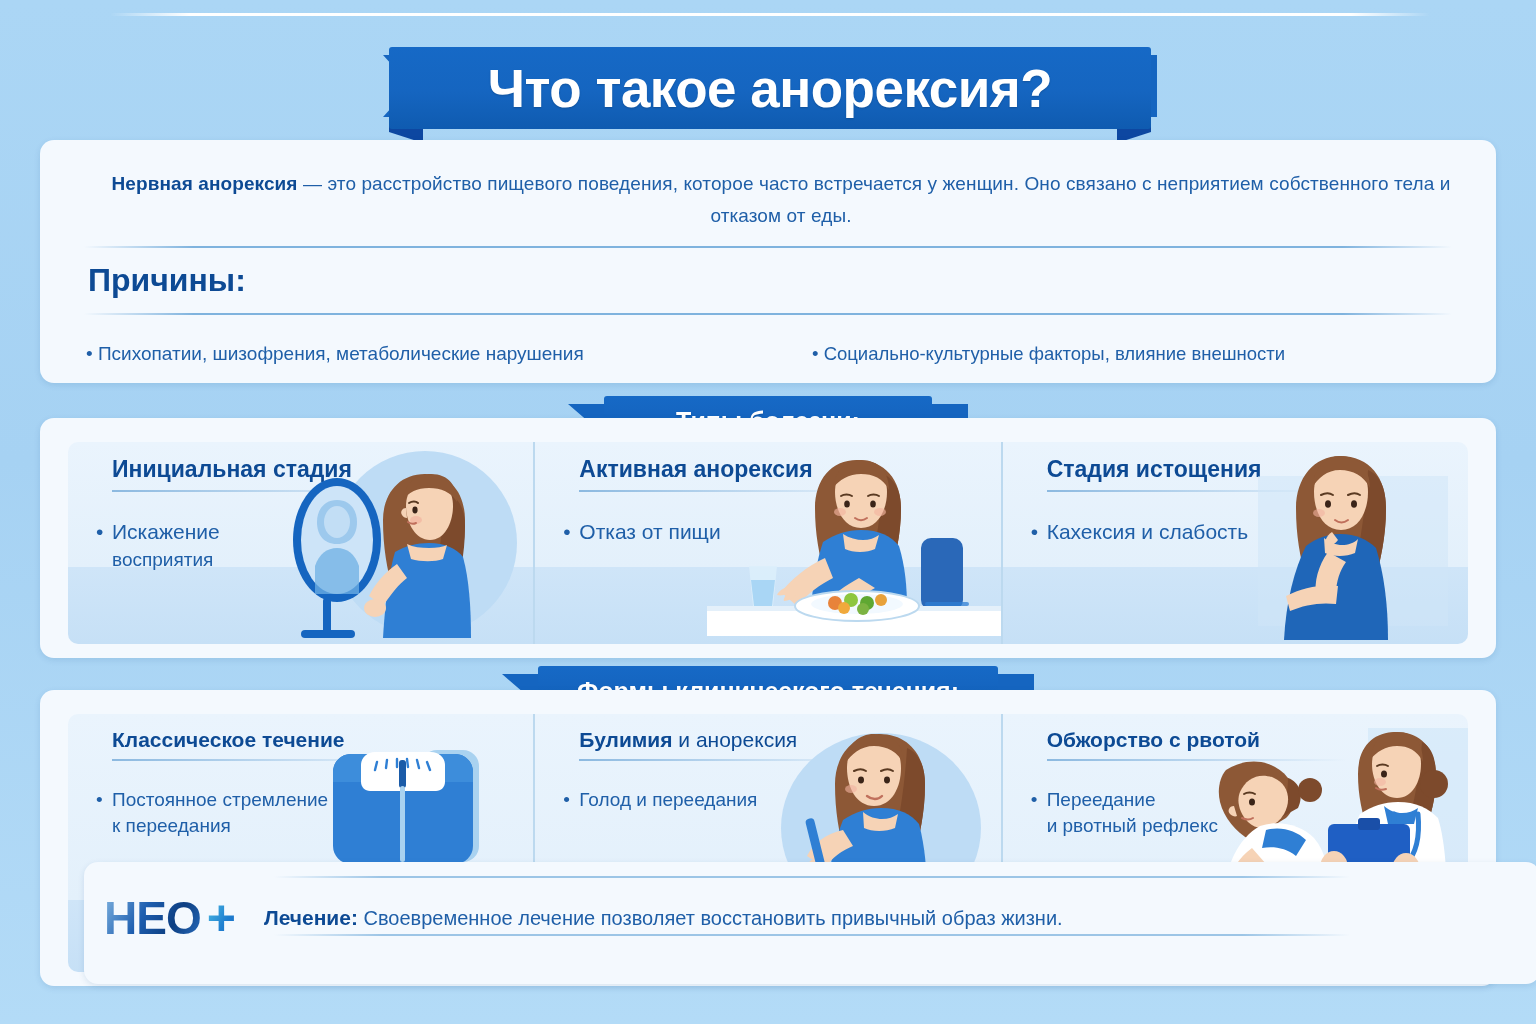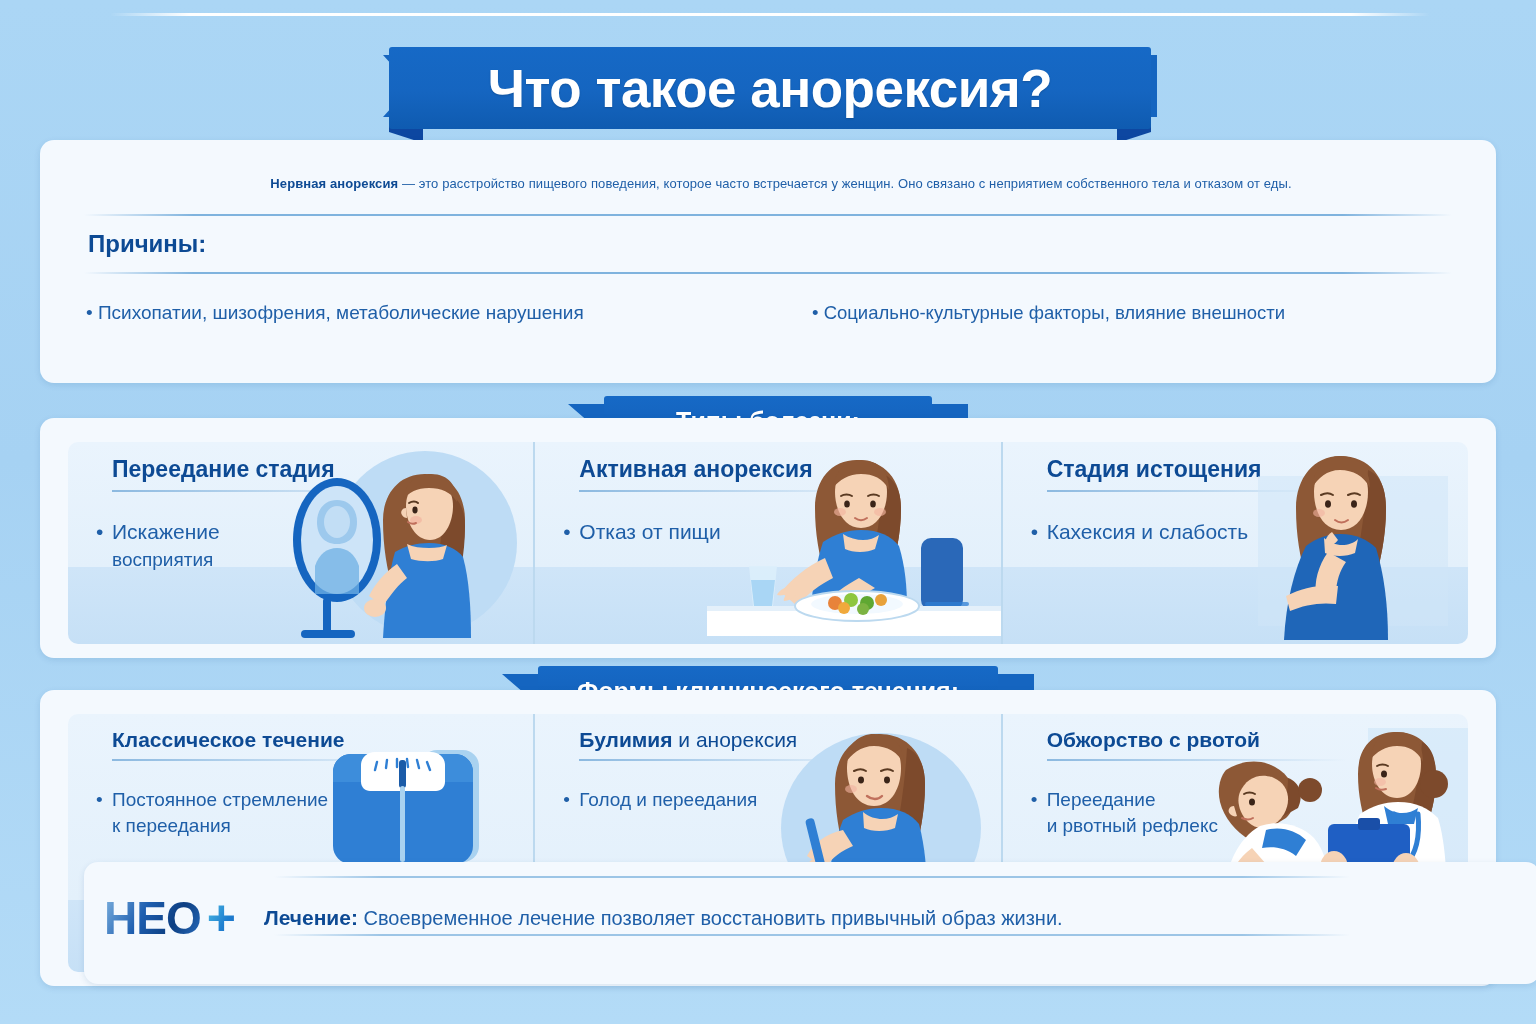--- a/index.html
+++ b/index.html
@@ -43,30 +43,30 @@
 
   
   .card{
     position:absolute; background:#f4f9fe; border-radius:14px;
     box-shadow:0 2px 6px rgba(20,70,130,.12);
   }
 
   
   #intro-card{ left:40px; top:140px; width:1456px; height:243px; }
   .intro-text{
-    color:#1f5fa8; font-size:13px; line-height:32px; text-align:center;
+    color:#1f5fa8; font-size:19px; line-height:32px; text-align:center;
     padding:28px 26px 0 52px; letter-spacing:.1px;
   }
   .intro-text b{ color:#0d4a94; font-weight:700; }
   .hr{
     height:2px; margin:14px 44px 0 44px;
     background:linear-gradient(90deg,rgba(123,175,222,0) 0%,#7fb3de 8%,#7fb3de 92%,rgba(123,175,222,0) 100%);
   }
   .causes-title{
-    color:#0d4a94; font-size:24px; font-weight:700; padding:14px 0 0 48px;
+    color:#0d4a94; font-size:32px; font-weight:700; padding:14px 0 0 48px;
   }
   .causes-row{ display:flex; padding:26px 0 0 0; }
   .causes-row .cause{
     color:#1f5fa8; font-size:19px; line-height:26px; flex:1; padding-left:46px;
   }
   .causes-row .cause.second{ padding-left:42px; font-size:18.5px; }
   .bullet-dot{ color:#1f5fa8; }
 
   
   .sec-ribbon{ position:absolute; height:52px; }
@@ -196,21 +196,21 @@
   <div class="fold right"></div>
   <div class="plate">
     <span>Типы болезни:</span>
   </div>
 </div>
 
 <div class="card" id="types-card">
   <div class="inner-panel">
 
     <div class="col">
-      <h3>Переедание стадия</h3>
+      <h3>Инициальная стадия</h3>
       <div class="uline"></div>
       <ul>
         <li>
           <span>Искажение</span>
           <span class="sub">восприятия</span>
         </li>
       </ul>
 
       <div class="art" id="art-mirror">
         <svg viewBox="0 0 250 190" width="250" height="190">

